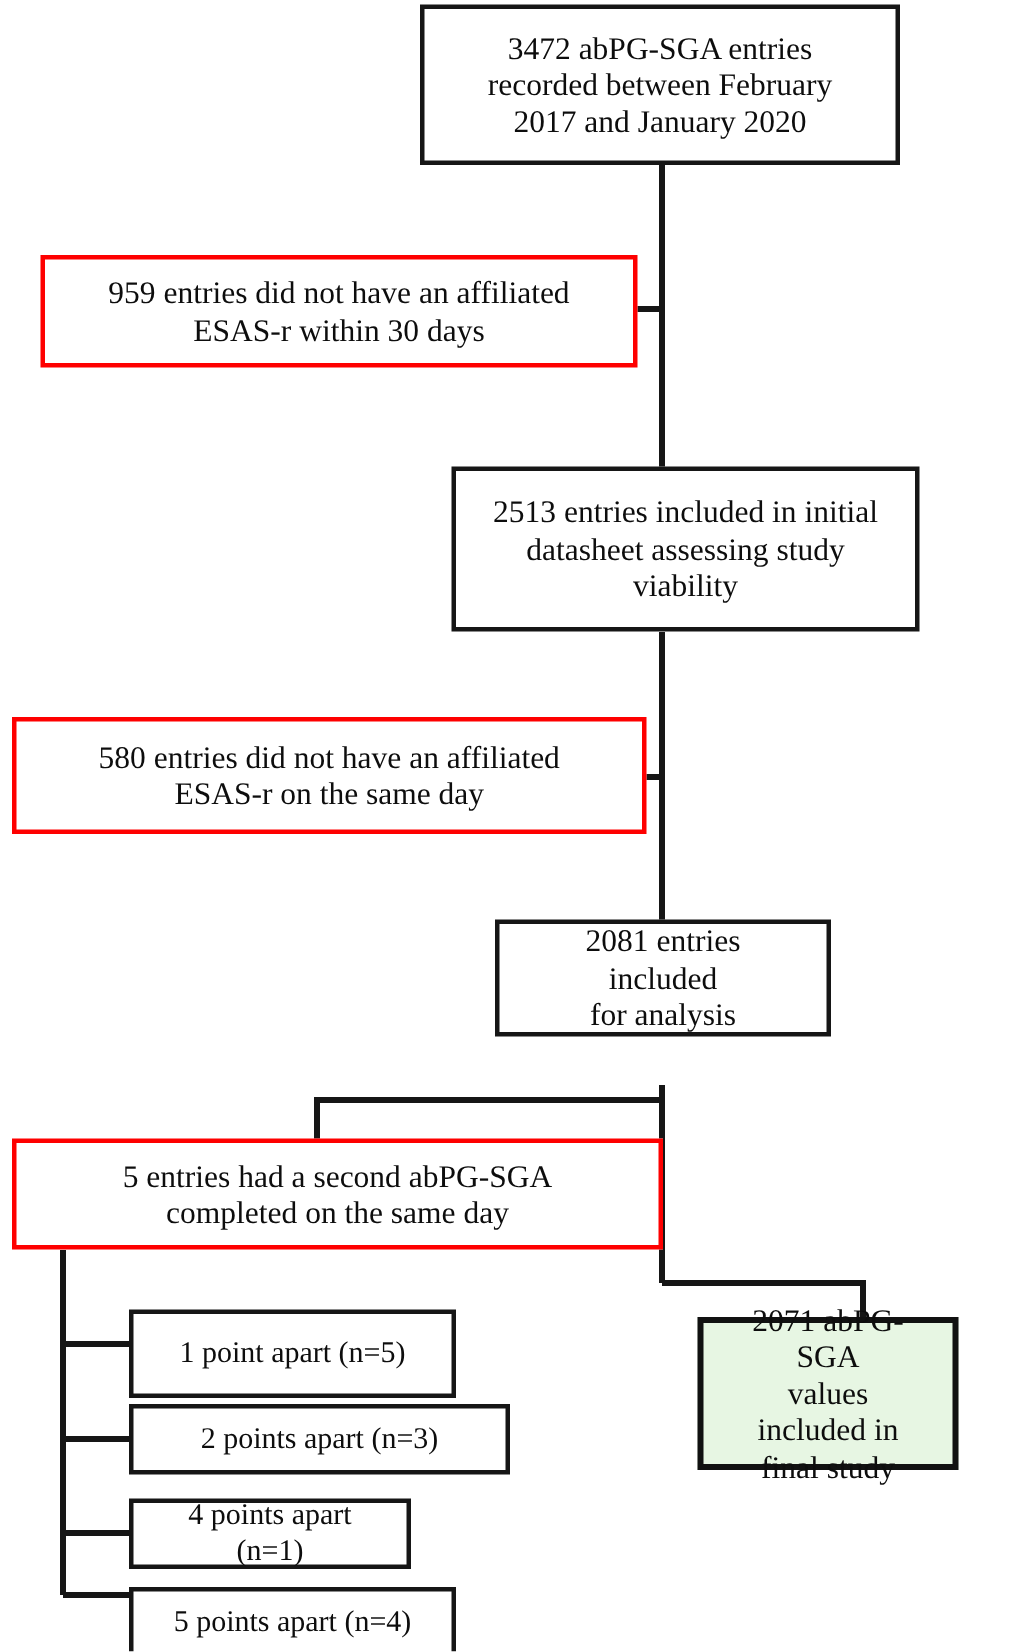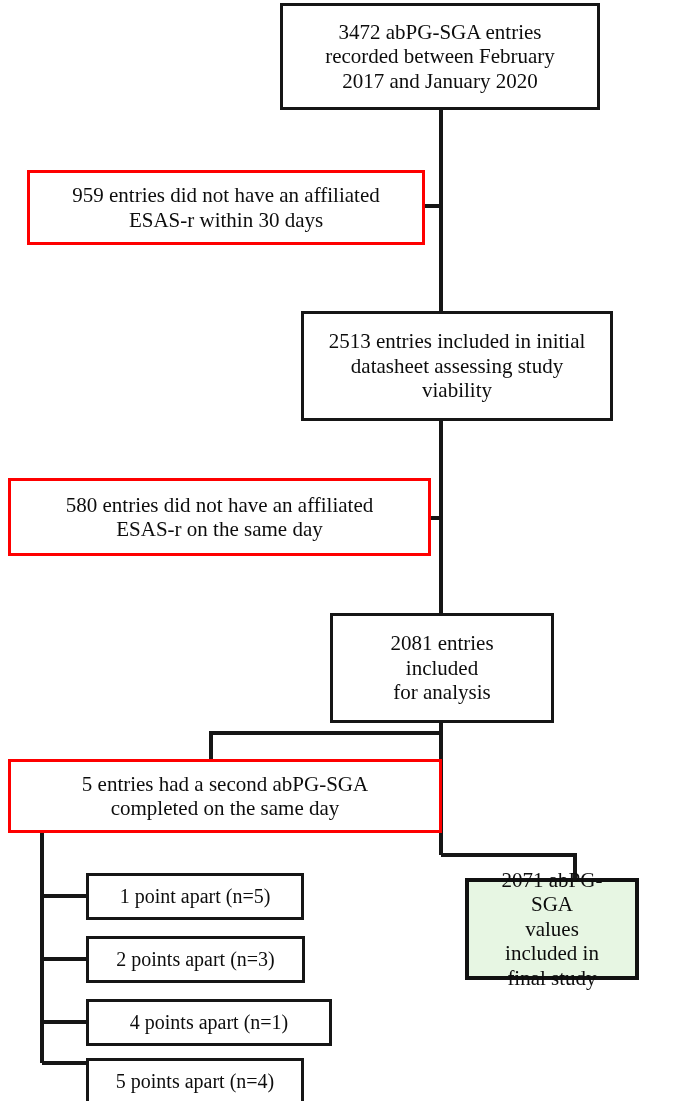--- a/index.html
+++ b/index.html
@@ -106,45 +106,45 @@
     <span class="node-text">2513 entries included in initial
 datasheet assessing study
 viability</span>
   </div>
 
   <div class="node excluded" style="left:-4px; top:478px; width:423px; height:78px;">
     <span class="node-text">580 entries did not have an affiliated
 ESAS-r on the same day</span>
   </div>
 
-  <div class="node included" style="left:330px; top:613px; width:224px; height:110px;">
+  <div class="node included" style="left:330px; top:613px; width:224px; height:78px;">
     <span class="node-text">2081 entries included
 for analysis</span>
   </div>
 
   <div class="node excluded" style="left:-4px; top:759px; width:434px; height:74px;">
     <span class="node-text">5 entries had a second abPG-SGA
 completed on the same day</span>
   </div>
 
   <div class="node final" style="left:465px; top:878px; width:174px; height:102px;">
     <span class="node-text">2071 abPG-SGA
 values included in
 final study</span>
   </div>
 
-  <div class="node leaf" style="left:86px; top:873px; width:218px; height:47px;">
+  <div class="node leaf" style="left:86px; top:873px; width:218px; height:59px;">
     <span class="node-text">1 point apart (n=5)</span>
   </div>
 
-  <div class="node leaf" style="left:86px; top:936px; width:219px; height:47px;">
+  <div class="node leaf" style="left:86px; top:936px; width:254px; height:47px;">
     <span class="node-text">2 points apart (n=3)</span>
   </div>
 
-  <div class="node leaf" style="left:86px; top:999px; width:246px; height:47px;">
+  <div class="node leaf" style="left:86px; top:999px; width:188px; height:47px;">
     <span class="node-text">4 points apart (n=1)</span>
   </div>
 
   <div class="node leaf" style="left:86px; top:1058px; width:218px; height:47px;">
     <span class="node-text">5 points apart (n=4)</span>
   </div>
 
 </div>
 
 </body></html>

